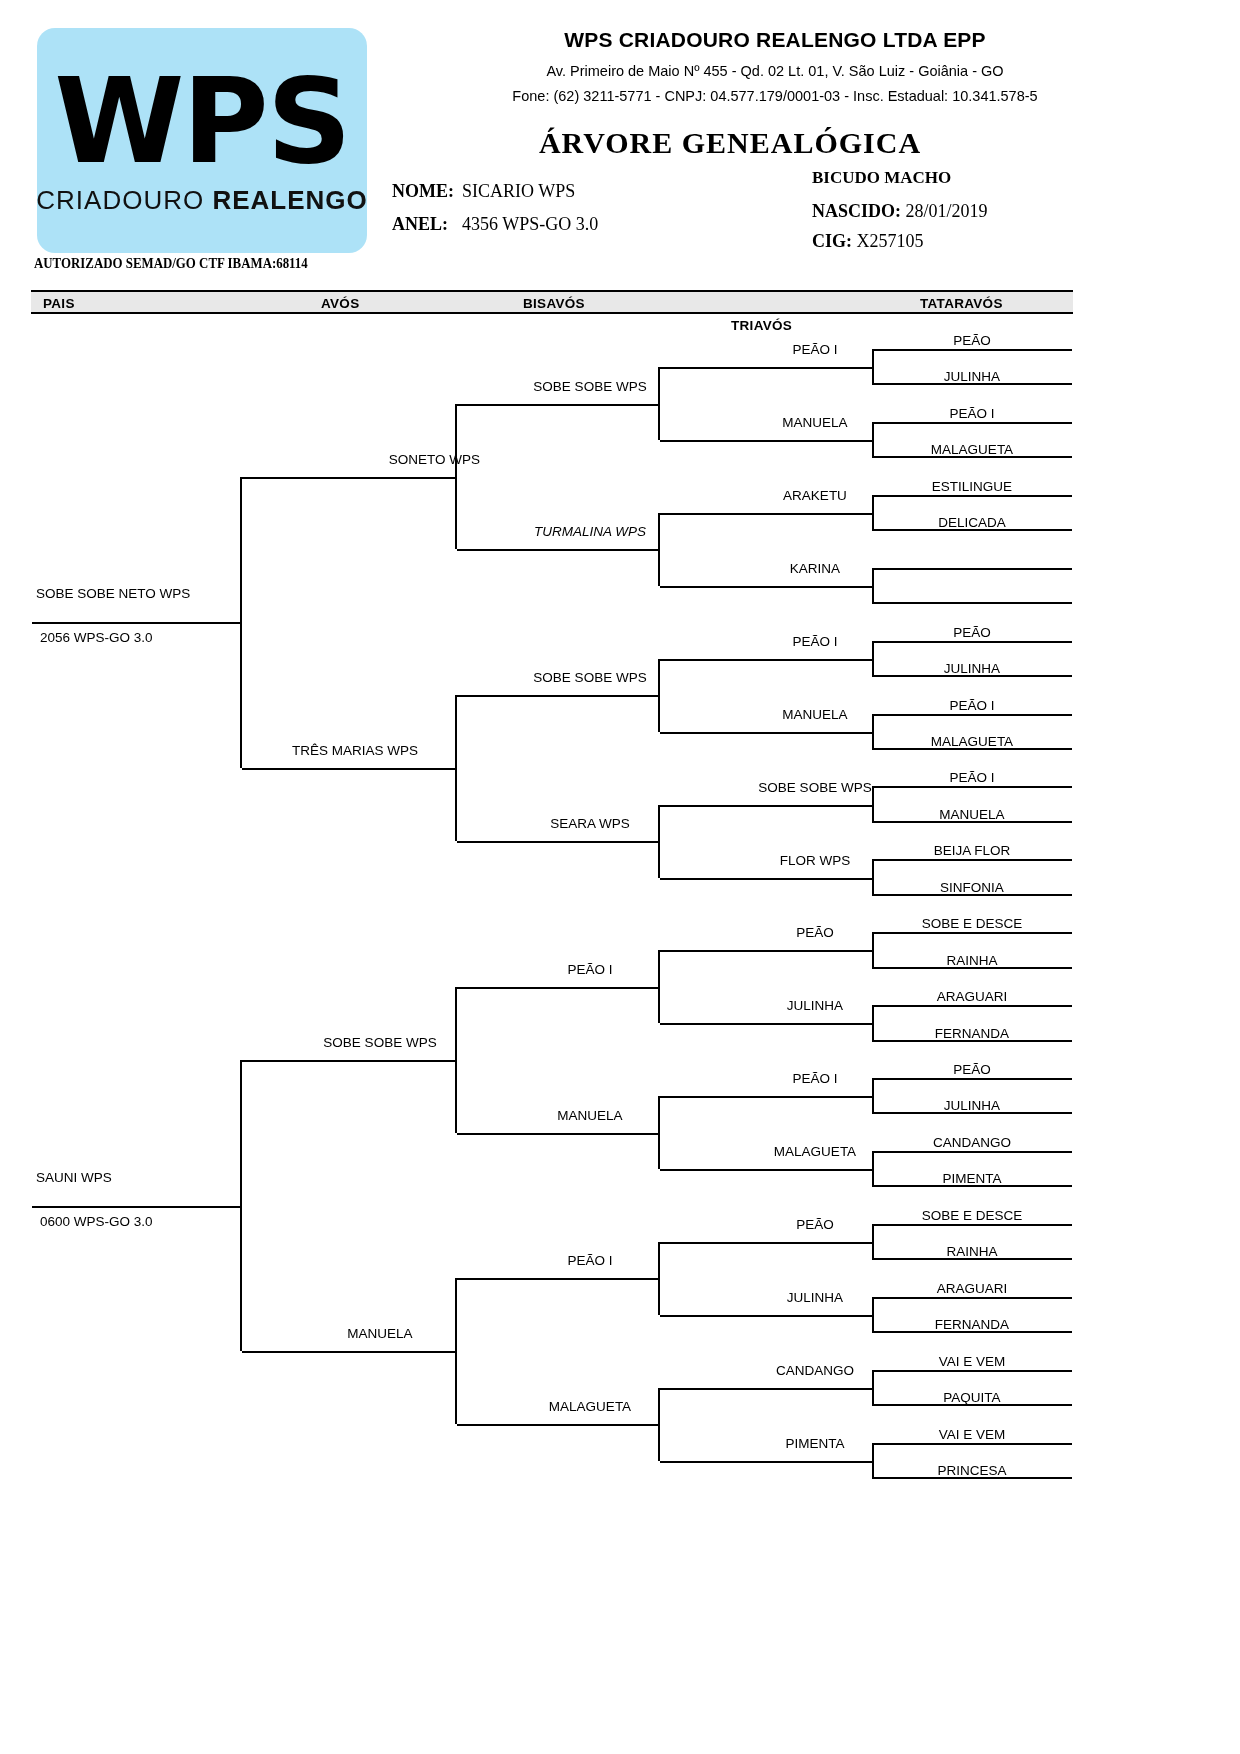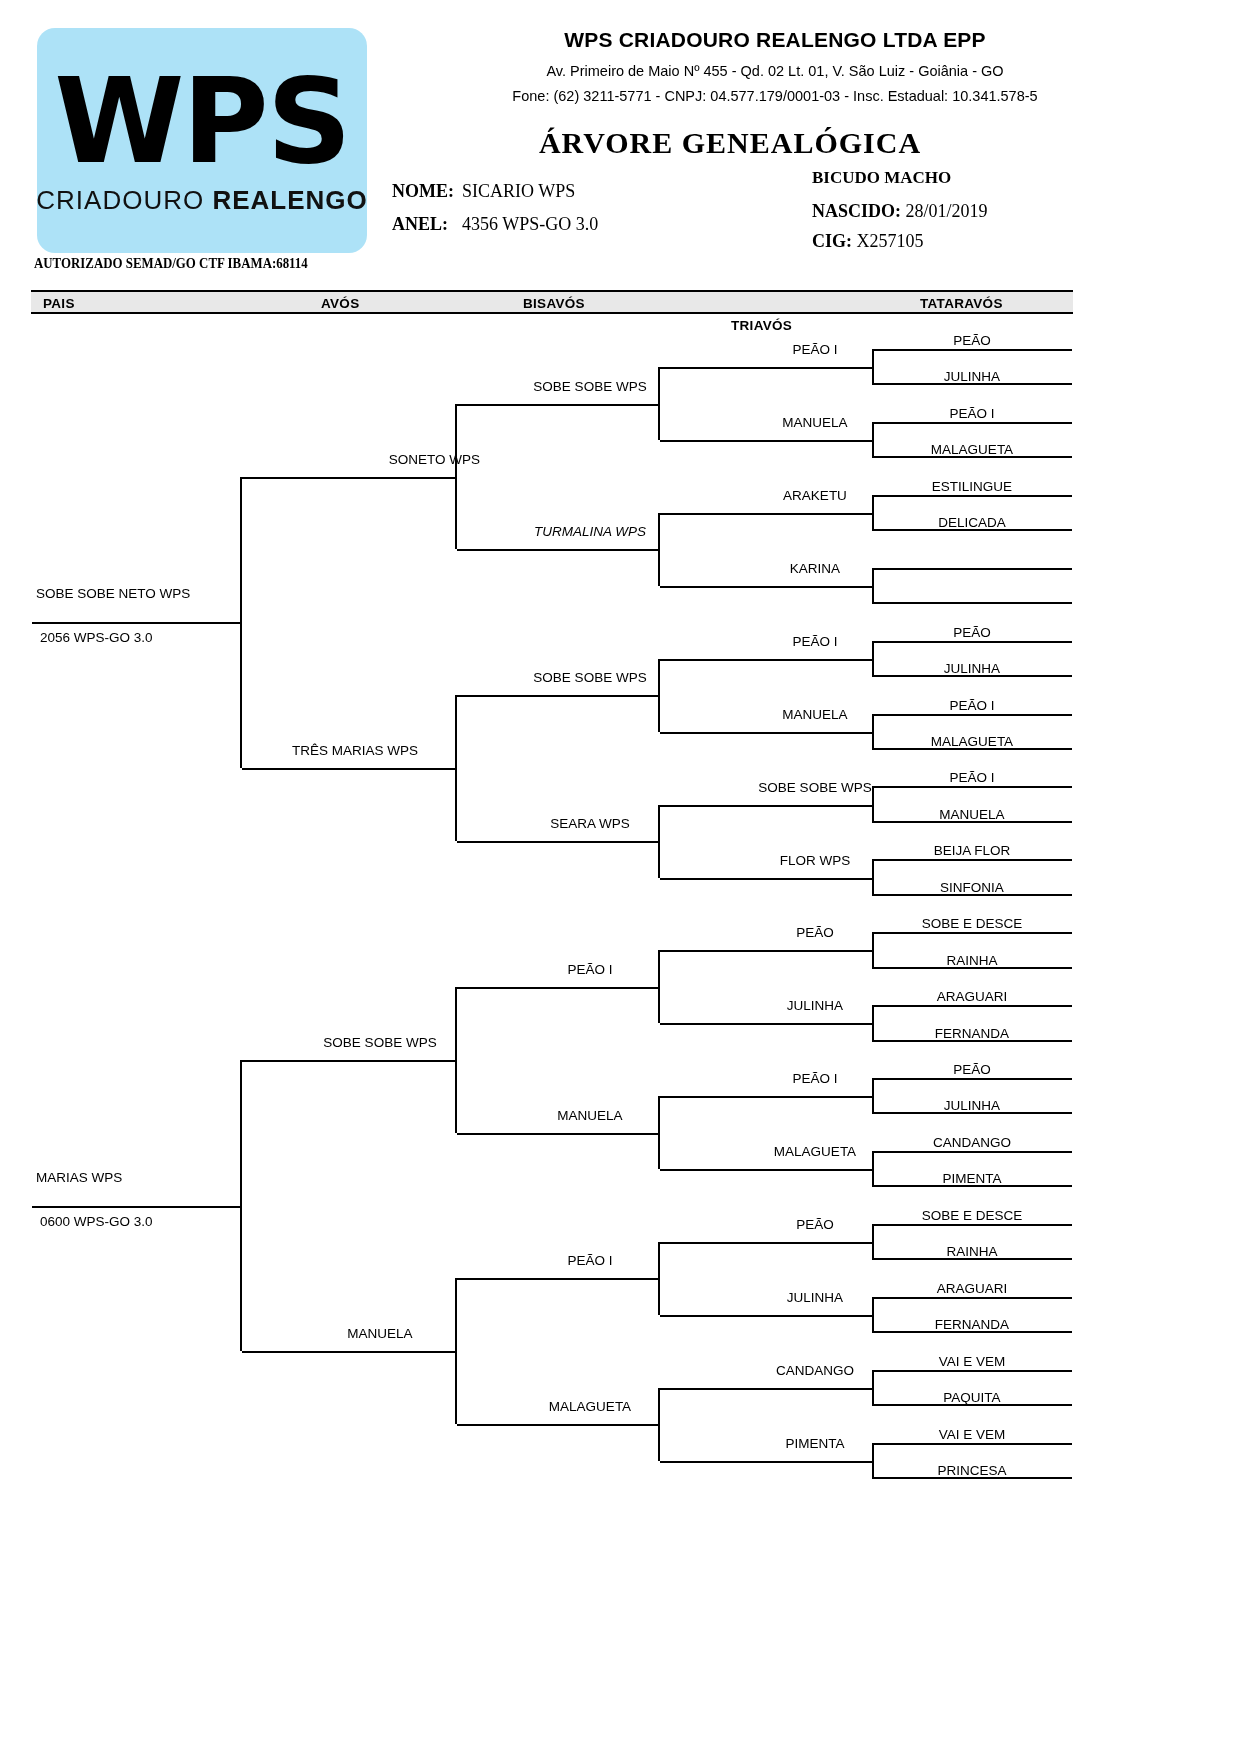--- a/index.html
+++ b/index.html
@@ -261,16 +261,16 @@
     <div class="hline" style="left: 242px; top: 454.175px; width: 213px;"></div>
     <div class="node " style="left: 280px; top: 720.775px; width: 200px; text-align: center;">SOBE SOBE WPS</div>
     <div class="hline" style="left: 242px; top: 745.775px; width: 213px;"></div>
     <div class="node " style="left: 280px; top: 1012.38px; width: 200px; text-align: center;">MANUELA</div>
     <div class="hline" style="left: 242px; top: 1037.38px; width: 213px;"></div>
     <div class="vline" style="left: 240px; top: 162.575px; height: 291.6px;"></div>
     <div class="vline" style="left: 240px; top: 745.775px; height: 291.6px;"></div>
     <div class="node g1 name" style="left: 36px; top: 272.375px; width: 210px; text-align: left;">SOBE SOBE NETO WPS</div>
     <div class="hline" style="left: 32px; top: 308.375px; width: 208px;"></div>
     <div class="node g1 ring" style="left: 40px; top: 316.375px; width: 210px; text-align: left;">2056 WPS-GO 3.0</div>
-    <div class="node g1 name" style="left: 36px; top: 855.575px; width: 210px; text-align: left;">MARIAS WPS</div>
+    <div class="node g1 name" style="left: 36px; top: 855.575px; width: 210px; text-align: left;">SAUNI WPS</div>
     <div class="hline" style="left: 32px; top: 891.575px; width: 208px;"></div>
     <div class="node g1 ring" style="left: 40px; top: 899.575px; width: 210px; text-align: left;">0600 WPS-GO 3.0</div>
   </div>
 
 </body></html>

